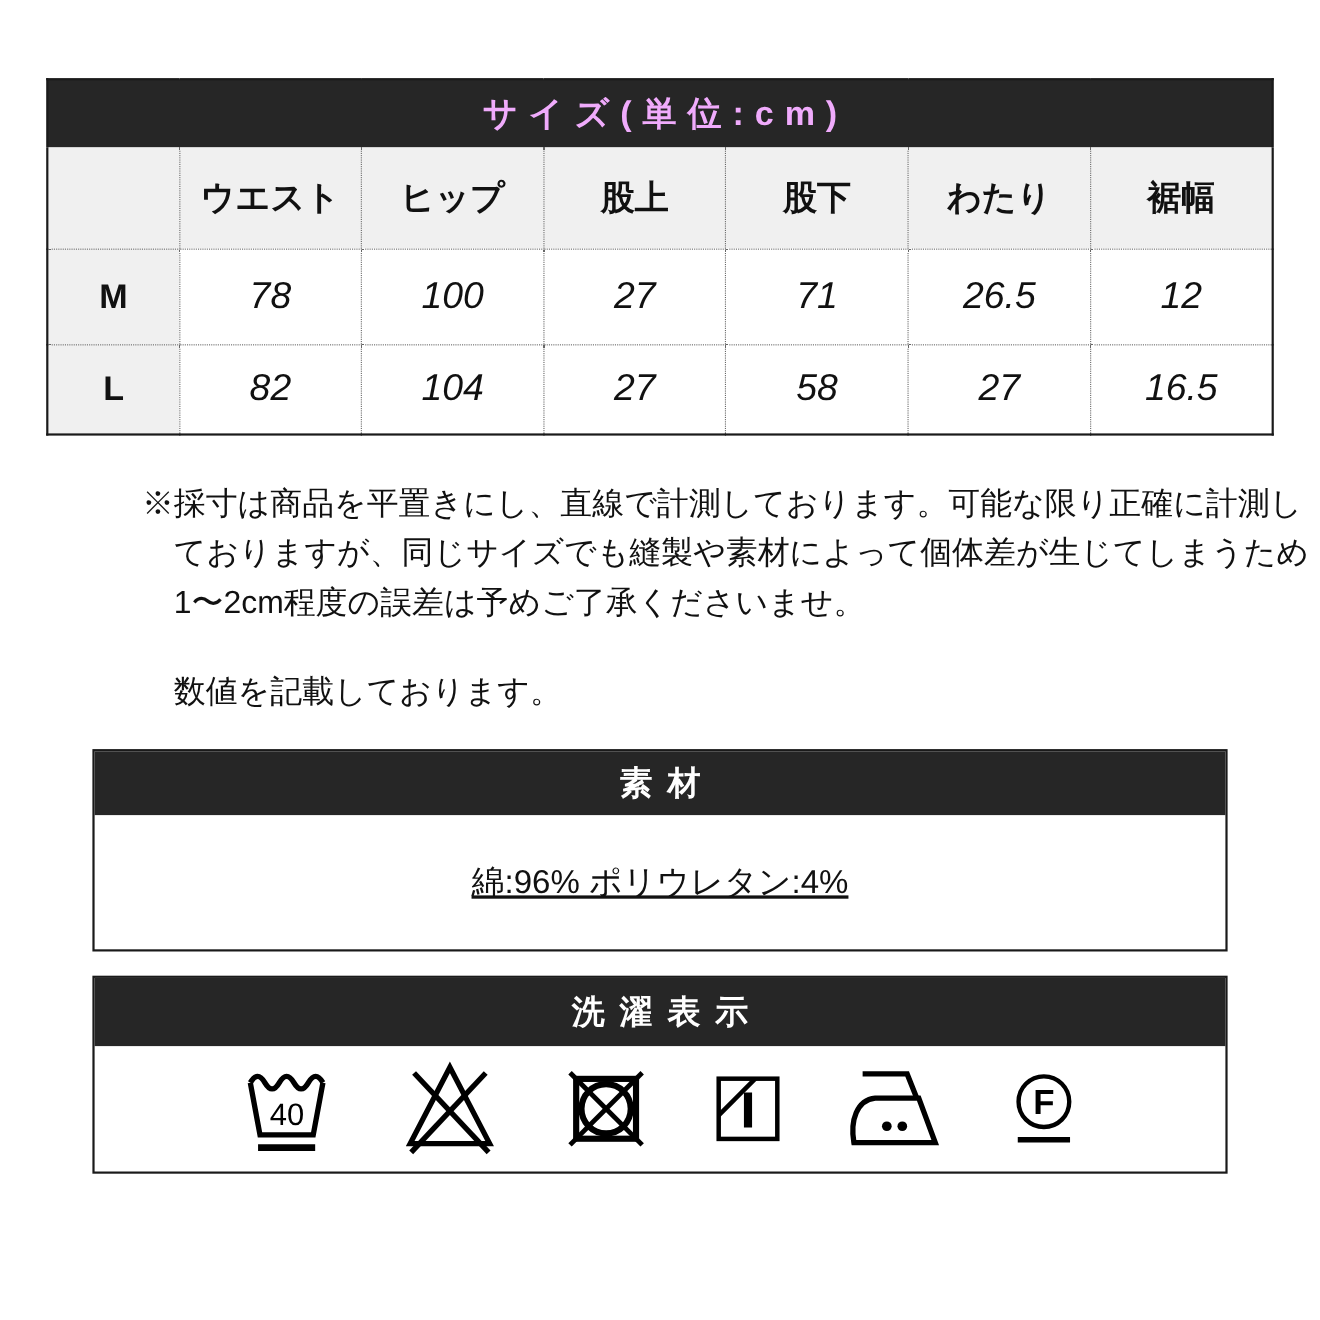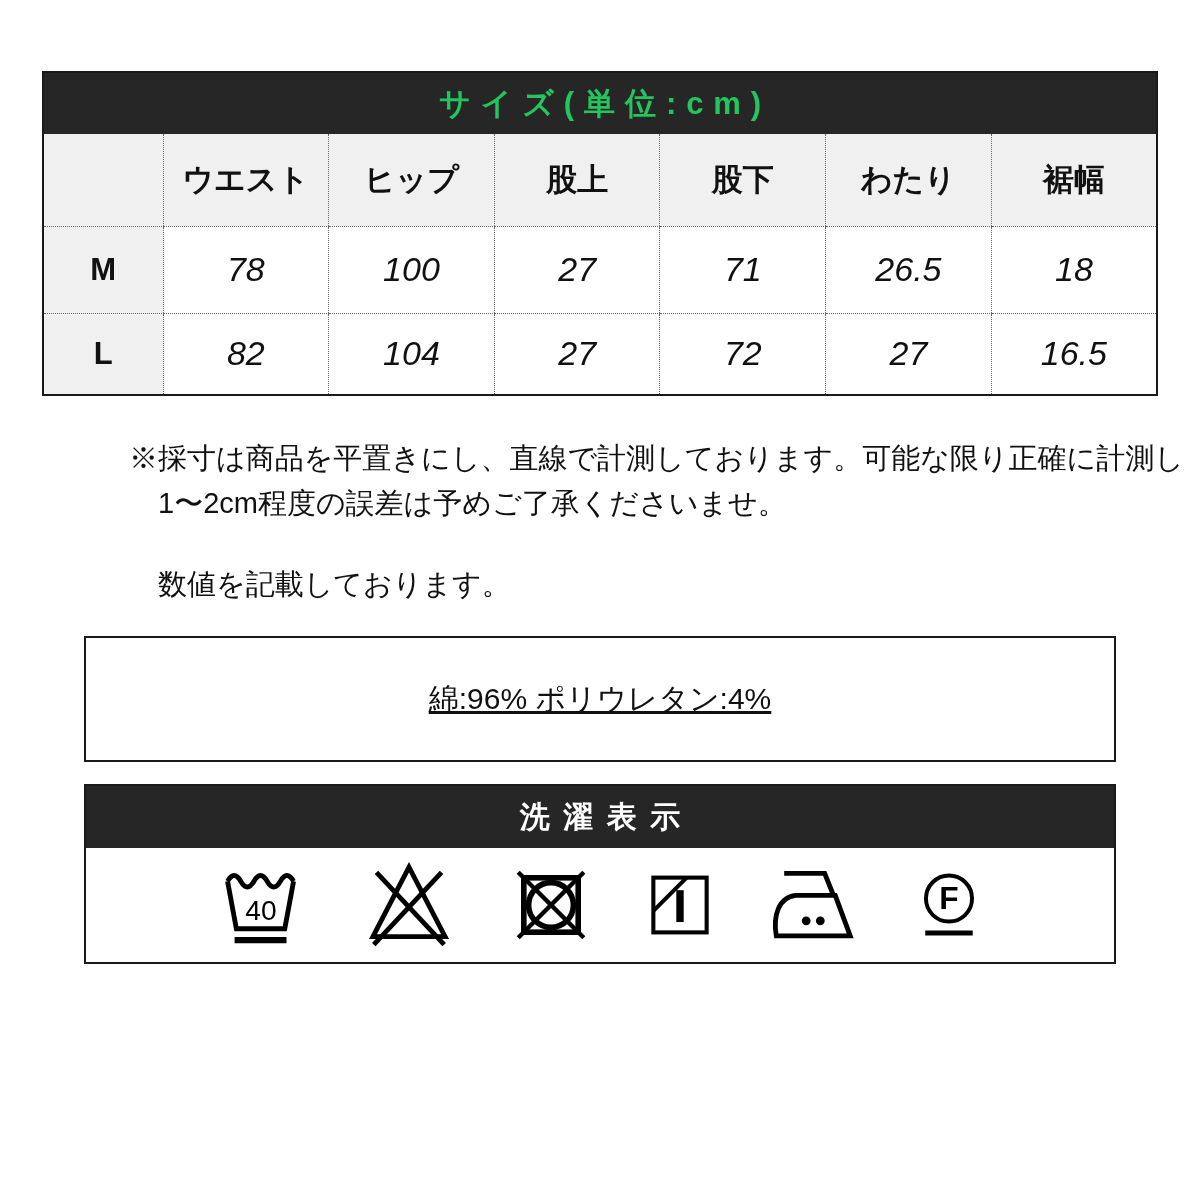--- a/index.html
+++ b/index.html
@@ -10,21 +10,21 @@
 
   
   .size-table-wrap { margin-top:71px; }
   table.size-table {
     width:100%;
     border-collapse:collapse;
     table-layout:fixed;
     border:2px solid #1a1a1a;
   }
   .title-row th {
-    background:#262626; color:#22c55e;
+    background:#262626; color:#f0abfc;
     height:62px; font-size:31px; font-weight:bold;
     letter-spacing:0.32em; text-indent:0.32em;
     text-align:center; vertical-align:middle;
   }
   .head-row th {
     background:#f0f0f0; height:92px;
     font-size:31px; font-weight:bold; text-align:center; vertical-align:middle;
     border-left:1px dotted #666; border-bottom:1px dotted #666;
   }
   .head-row th:first-child { border-left:none; }
@@ -103,45 +103,47 @@
         <th>わたり</th>
         <th>裾幅</th>
       </tr>
       <tr class="data-row row-m">
         <th>M</th>
         <td>78</td>
         <td>100</td>
         <td>27</td>
         <td>71</td>
         <td>26.5</td>
-        <td>18</td>
+        <td>12</td>
       </tr>
       <tr class="data-row row-l">
         <th>L</th>
         <td>82</td>
         <td>104</td>
         <td>27</td>
-        <td>72</td>
+        <td>58</td>
         <td>27</td>
         <td>16.5</td>
       </tr>
     </tbody>
       </table>
   </div>
 
   <div class="note note-1">
     <div class="line first">※採寸は商品を平置きにし、直線で計測しております。可能な限り正確に計測し</div>
+    <div class="line">ておりますが、同じサイズでも縫製や素材によって個体差が生じてしまうため</div>
     <div class="line">1〜2cm程度の誤差は予めご了承くださいませ。</div>
   </div>
 
   <div class="note note-2">
     <div class="line">数値を記載しております。</div>
   </div>
 
   <div class="section-box material-box">
+    <div class="box-header">素材</div>
     <div class="box-body">綿:96% ポリウレタン:4%</div>
   </div>
 
   <div class="section-box laundry-box">
     <div class="box-header">洗濯表示</div>
     <div class="box-body">
 
       <svg class="care-icon" width="92" height="88" viewBox="0 0 100 100" aria-label="wash-40-gentle">
         <path class="stroke" d="M12,23 Q19.5,10 27,23 T42,23 T57,23 T72,23 T87,23"></path>
         <path class="stroke" d="M12,23 L22,77 L77,77 L87,23"></path>

